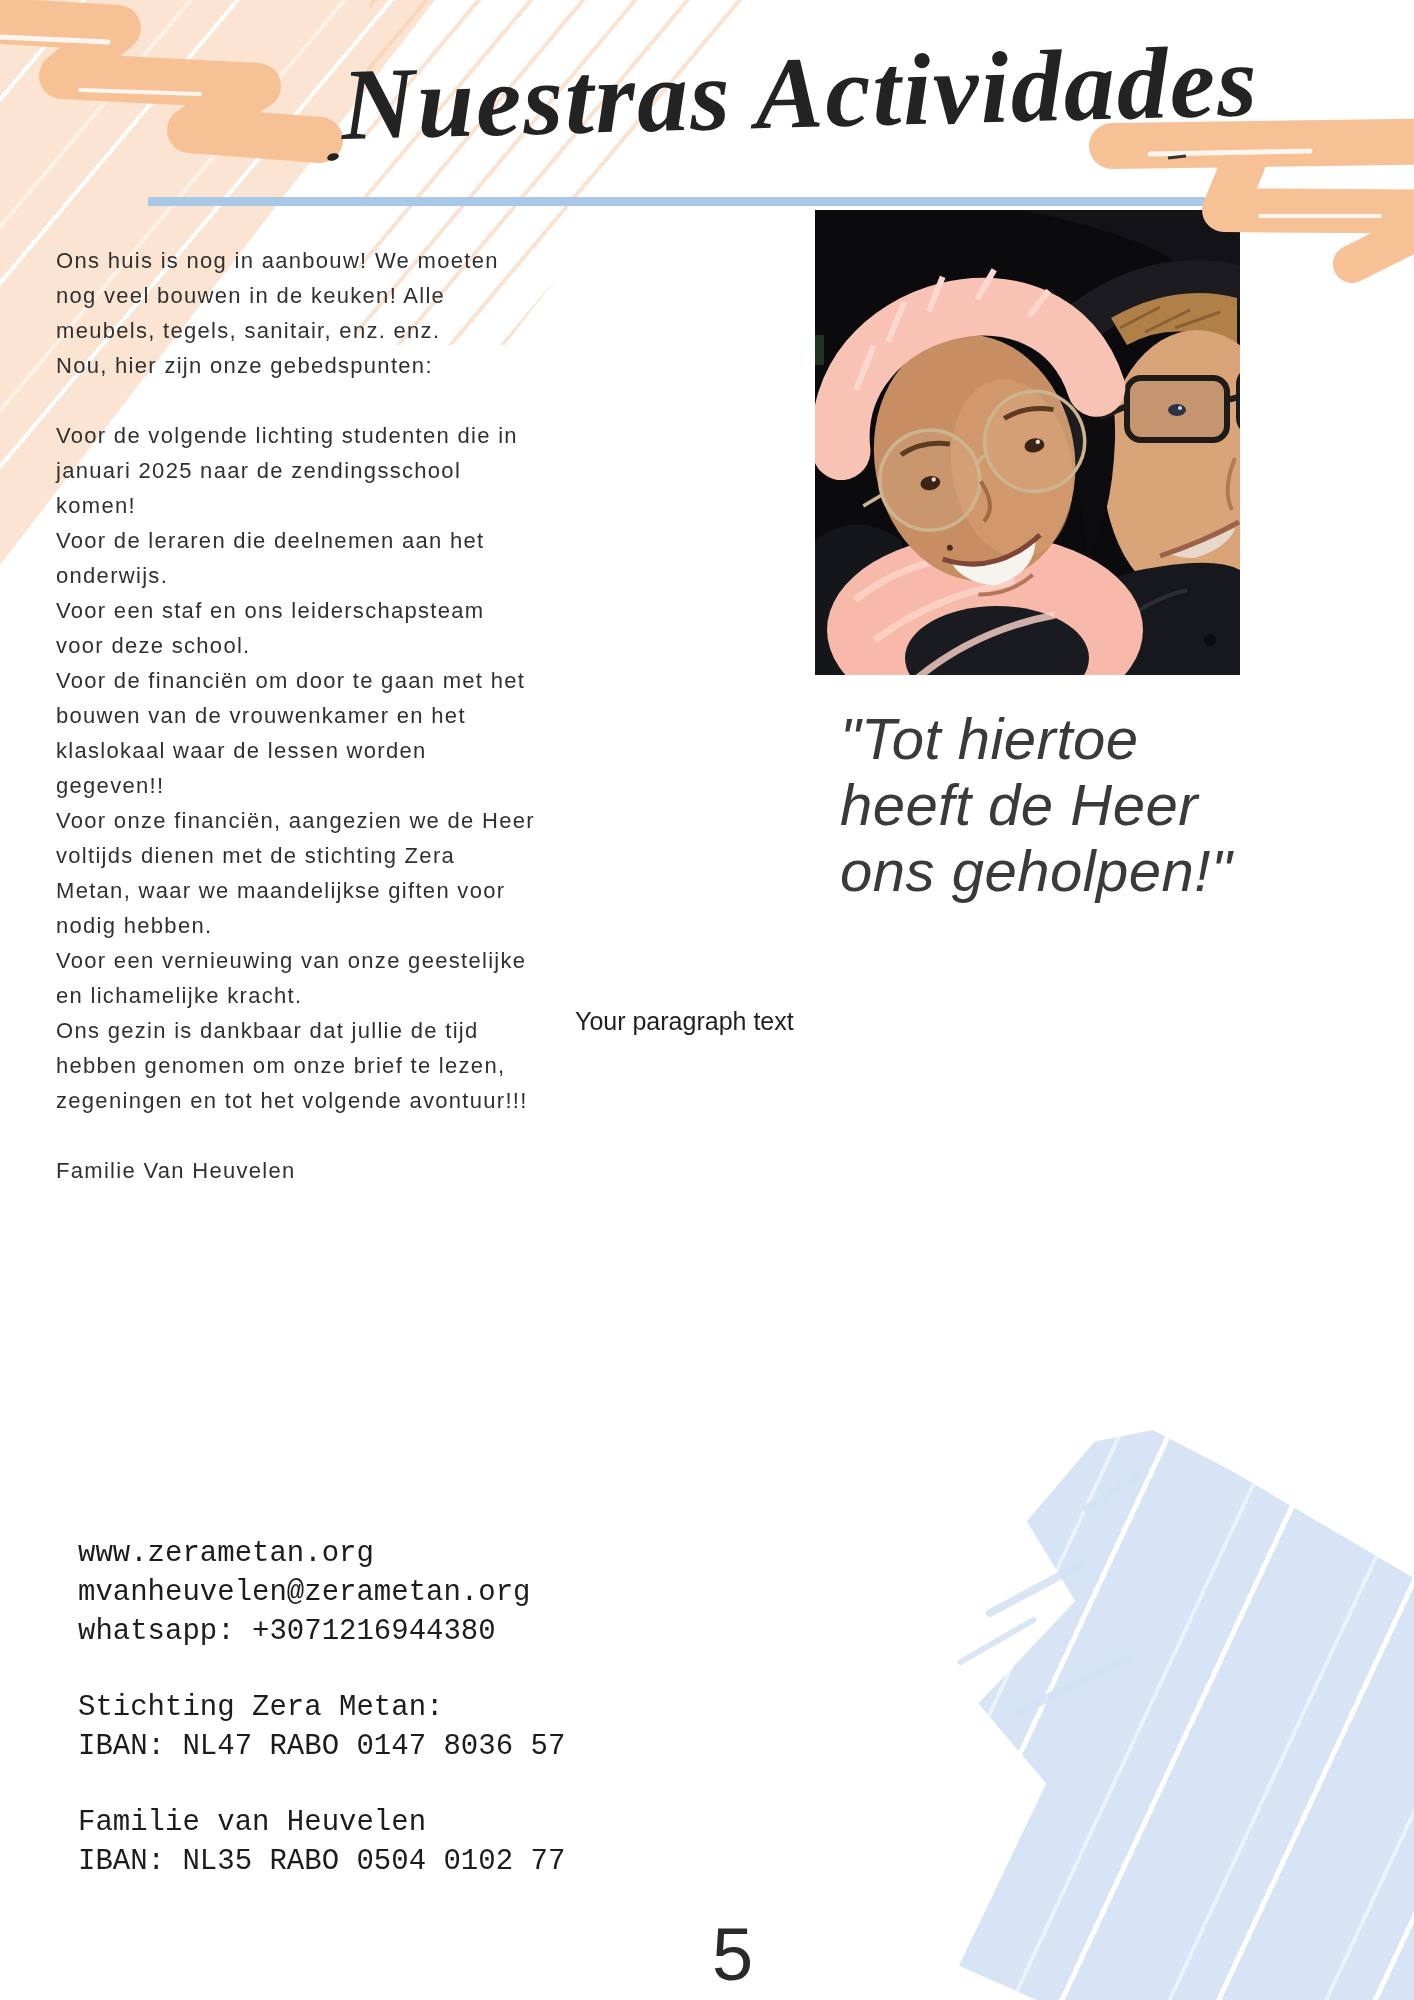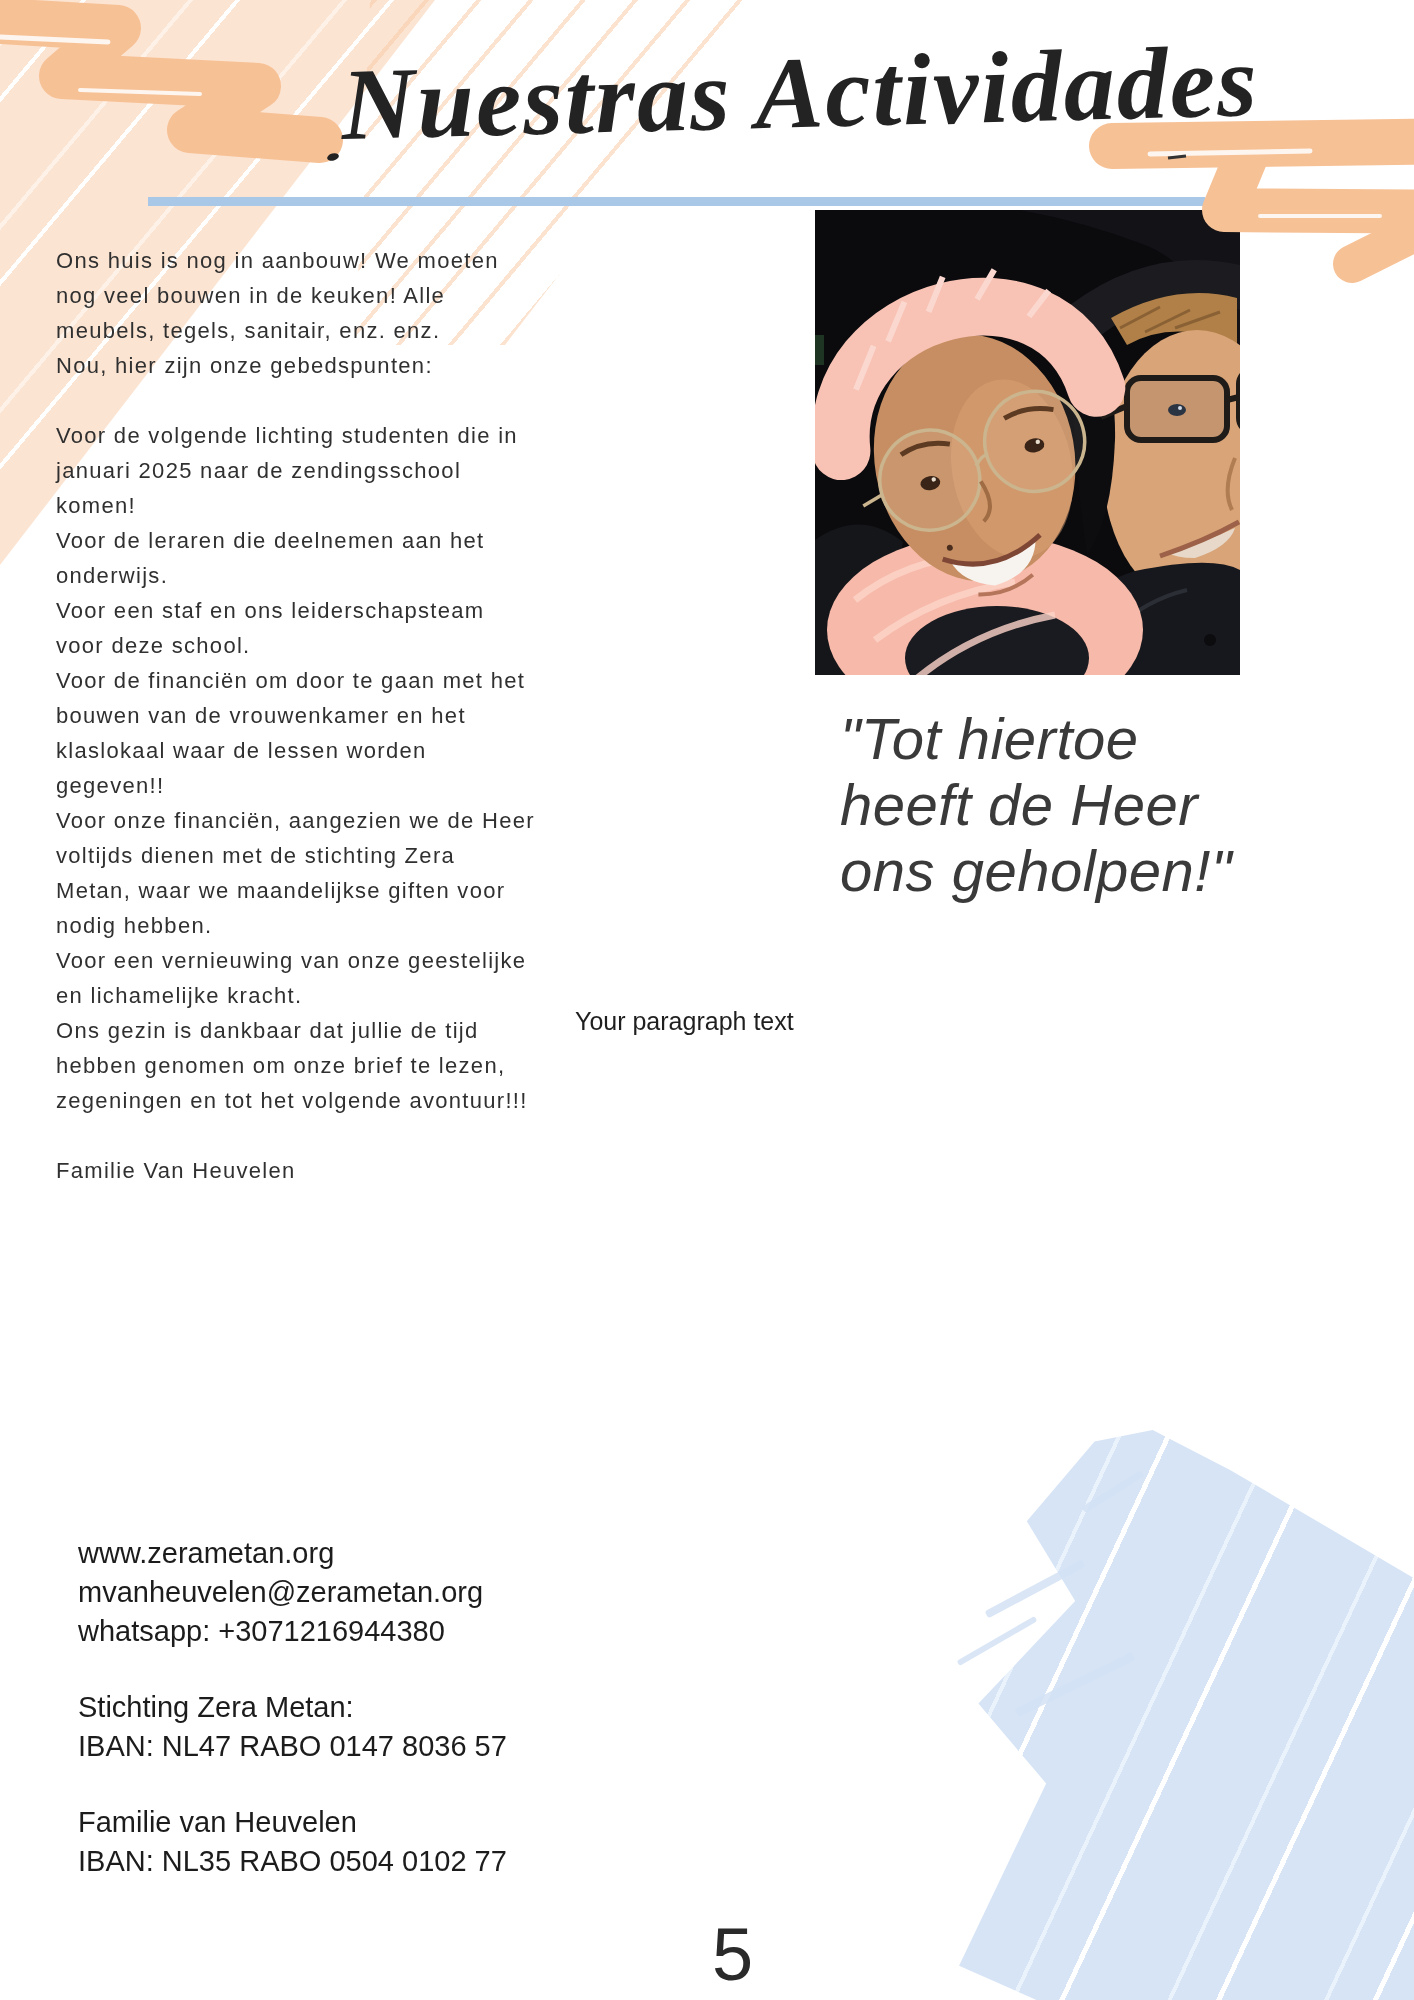--- a/index.html
+++ b/index.html
@@ -65,21 +65,21 @@
     position:absolute;left:840px;top:706px;z-index:3;
     font-size:58px;line-height:66px;font-style:italic;
     letter-spacing:0.5px;color:#3a3a3a;white-space:pre;
   }
   .photo-frame{
     position:absolute;left:815px;top:210px;width:425px;height:465px;
     z-index:4;background:#0b0b0e;overflow:hidden;
   }
   .contact{
     position:absolute;left:78px;top:1534px;z-index:3;
-    font-size:29px;line-height:39px;color:#1c1c1c;
+    font-size:29px;line-height:39px;color:#1c1c1c;font-family:Liberation Mono, monospace;
   }
   .contact .gap{height:37px;}
   .page-number{
     position:absolute;left:712px;top:1912px;z-index:3;
     font-size:74px;color:#2a2a2a;
   }
 </style>
 </head>
 <body>
 

